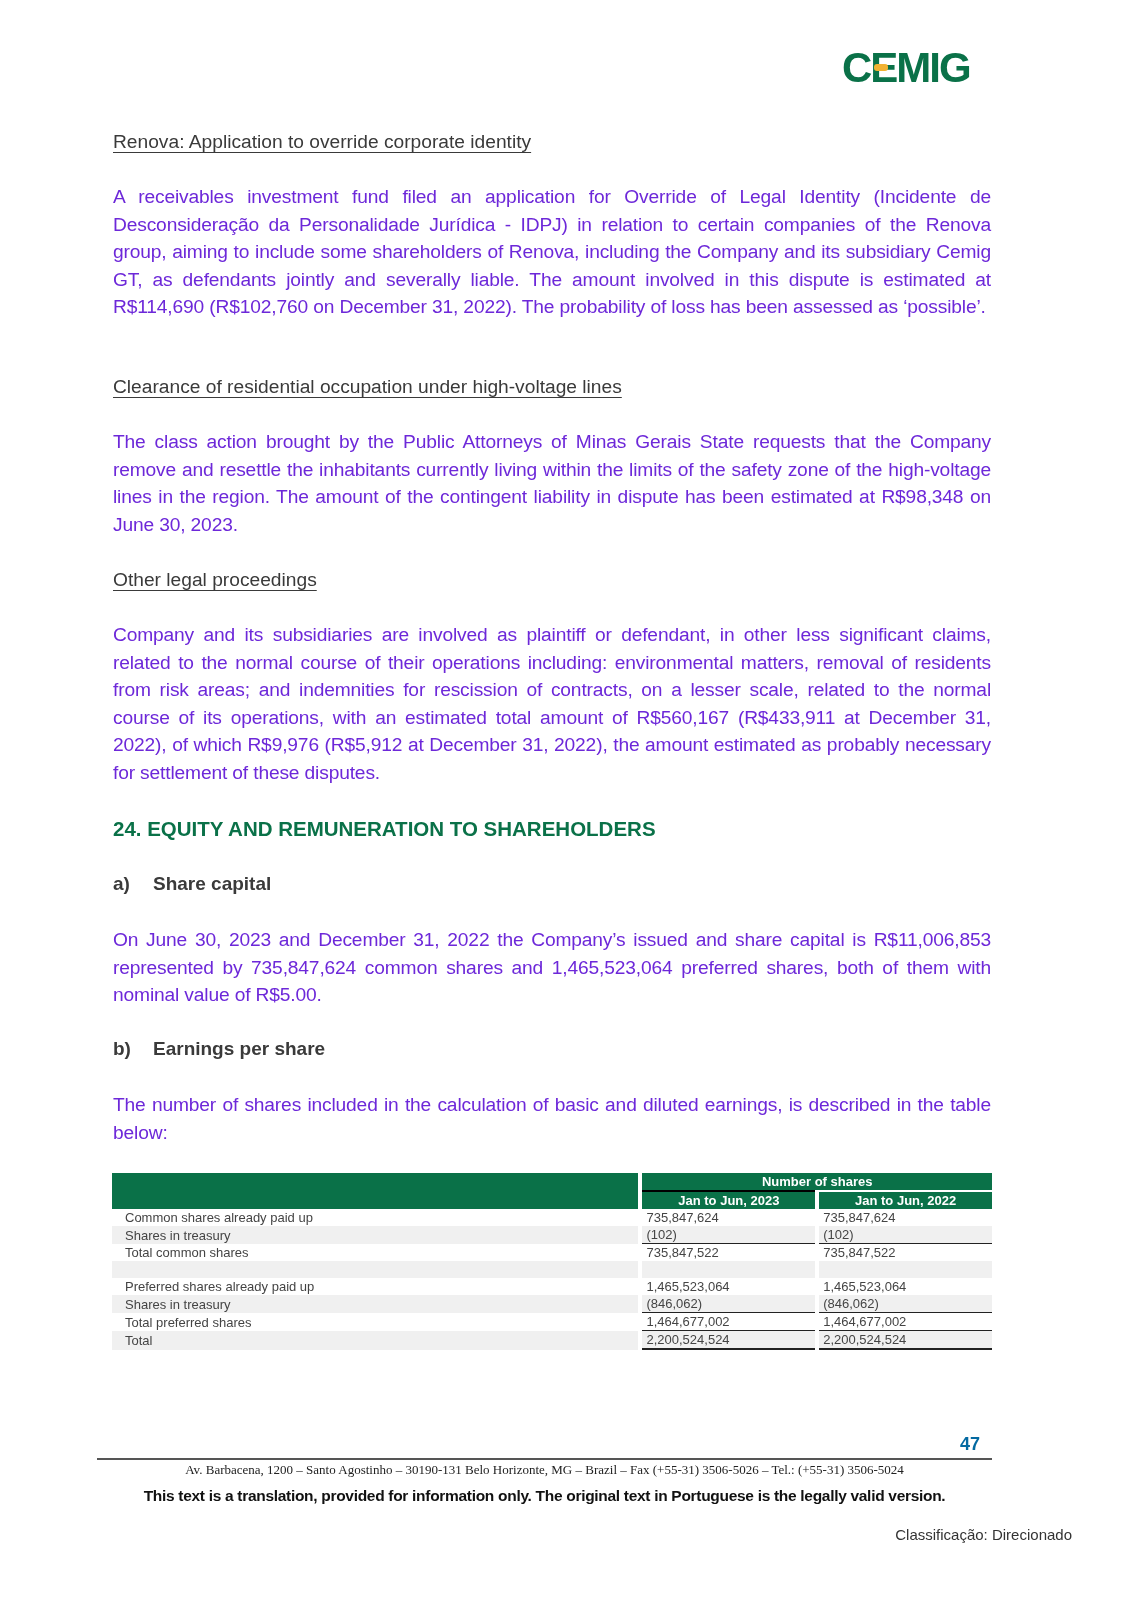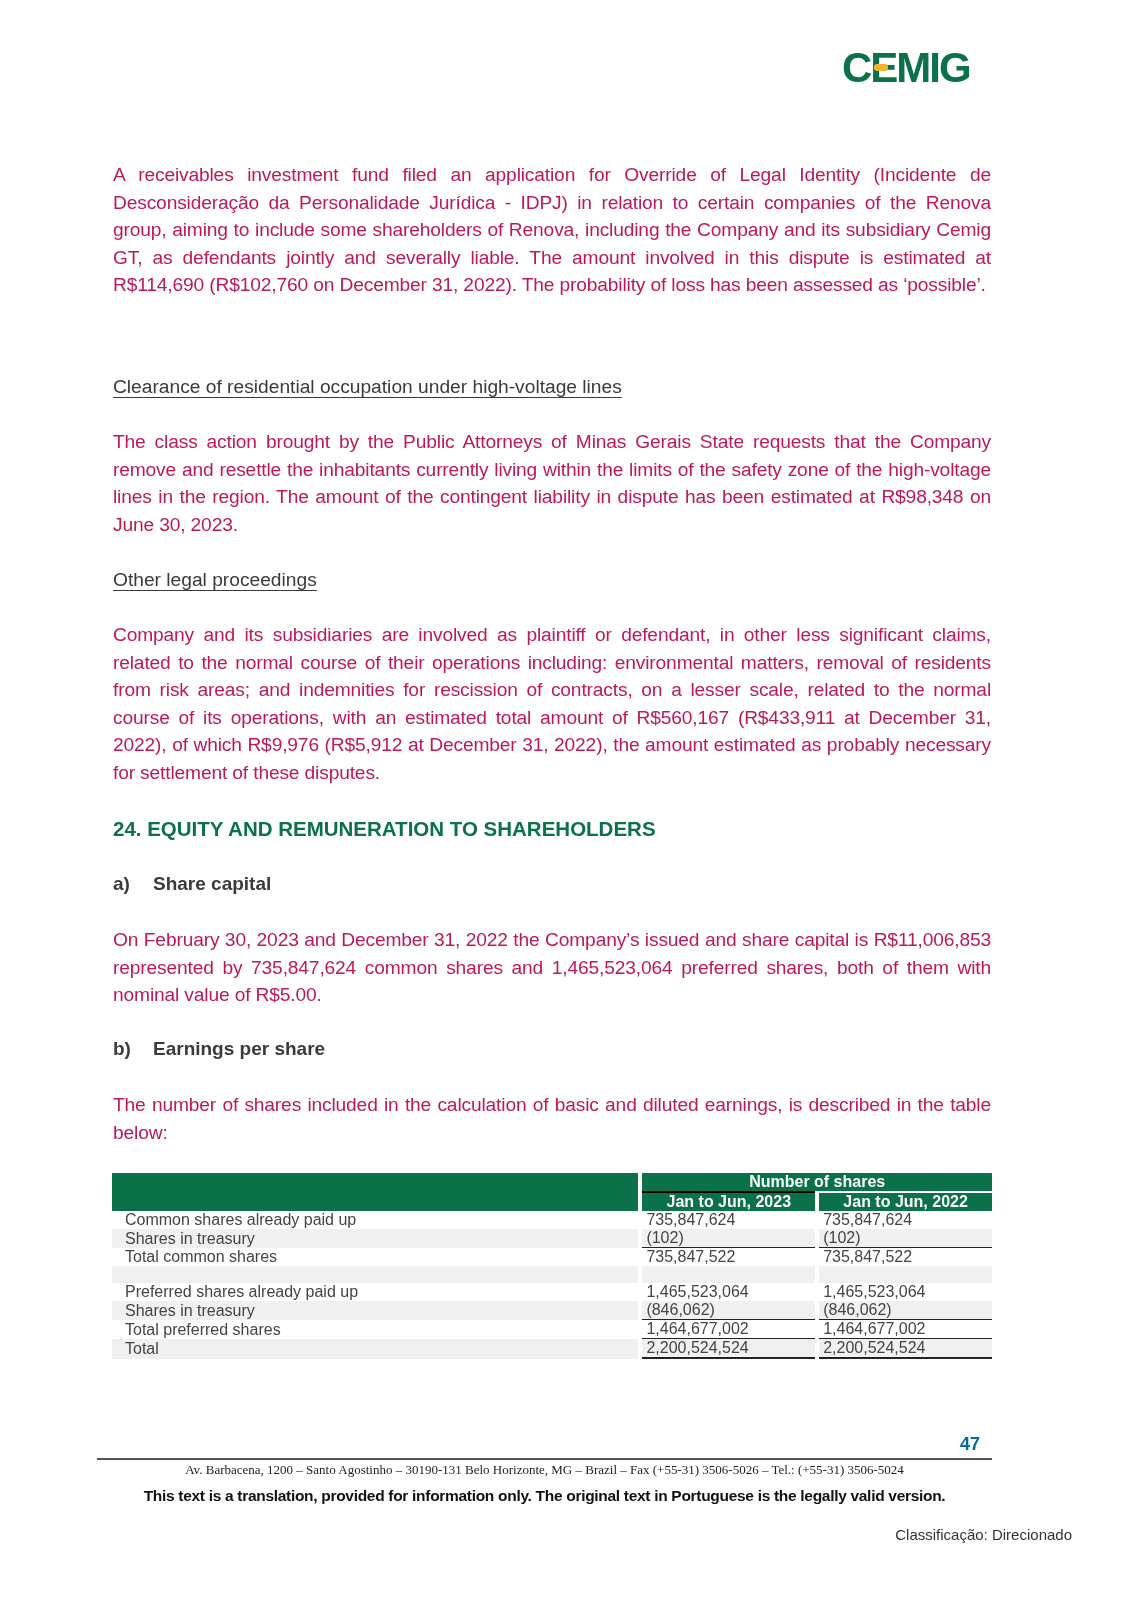--- a/index.html
+++ b/index.html
@@ -1,25 +1,25 @@
 <!DOCTYPE html>
 <html><head>
 <meta charset="utf-8">
 <style>
   html, body { margin:0; padding:0; background:#ffffff; }
   body { width:1124px; height:1597px; position:relative; overflow:hidden;
          font-family:"Liberation Sans", sans-serif; color:#333; }
   .logo { position:absolute; left:842px; top:46px; width:150px; height:44px; }
   .content { position:absolute; left:113px; width:878px; }
-  .p { font-size:19.2px; line-height:27.5px; text-align:justify; color:#be185d; margin:0; letter-spacing:-0.15px; }
+  .p { font-size:19.2px; line-height:27.5px; text-align:justify; color:#6d28d9; margin:0; letter-spacing:-0.15px; }
   .u { font-size:19.2px; color:#3a3a3a; text-decoration:underline; text-underline-offset:4px; margin:0; }
   .h1 { font-size:20.5px; font-weight:bold; color:#0a7148; margin:0; }
   .h2 { font-size:19px; font-weight:bold; color:#3a3a3a; margin:0; }
   .h2 .n { display:inline-block; width:40px; }
-  table.shares { position:absolute; left:112px; top:1173px; width:880px; border-collapse:separate; border-spacing:0; font-size:16px; color:#444; }
+  table.shares { position:absolute; left:112px; top:1173px; width:880px; border-collapse:separate; border-spacing:0; font-size:13px; color:#444; }
   .shares td { padding:0 4px; height:17px; }
   .hdr-blank { background:#0a7148; }
   .hdr-green { background:#0a7148; color:#fff; font-weight:bold; text-align:center; }
   .gap { width:4px; padding:0 !important; background:#fff; }
   .lbl { padding-left:13px !important; }
   .num { padding-right:14px !important; }
   .alt td.c { background:#f0f0f0; }
   .bold { font-weight:normal; }
   .footer-line { position:absolute; left:97px; top:1458px; width:895px; border-top:2px solid #555; }
   .pageno { position:absolute; left:960px; top:1434px; font-size:18px; font-weight:bold; color:#0369a1; }
@@ -29,40 +29,41 @@
 </style>
 </head>
 <body>
 
 <svg class="logo" viewBox="0 0 150 44">
   <text x="0" y="36" font-family="Liberation Sans, sans-serif" font-weight="bold" font-size="42" fill="#0a7148" letter-spacing="-2">CEMIG</text>
   <rect x="32" y="18" width="14" height="7" rx="3" fill="#f2b233"></rect>
 </svg>
 
 <div class="content" style="top:131px;">
+  <p class="u">Renova: Application to override corporate identity</p>
   <p class="p" style="margin-top:30px;">A receivables investment fund filed an application for Override of Legal Identity (Incidente de Desconsideração da Personalidade Jurídica - IDPJ) in relation to certain companies of the Renova group, aiming to include some shareholders of Renova, including the Company and its subsidiary Cemig GT, as defendants jointly and severally liable. The amount involved in this dispute is estimated at R$114,690 (R$102,760 on December 31, 2022). The probability of loss has been assessed as ‘possible’.</p>
 </div>
 
 <div class="content" style="top:376px;">
   <p class="u">Clearance of residential occupation under high-voltage lines</p>
   <p class="p" style="margin-top:30px;">The class action brought by the Public Attorneys of Minas Gerais State requests that the Company remove and resettle the inhabitants currently living within the limits of the safety zone of the high-voltage lines in the region. The amount of the contingent liability in dispute has been estimated at R$98,348 on June 30, 2023.</p>
 </div>
 
 <div class="content" style="top:569px;">
   <p class="u">Other legal proceedings</p>
   <p class="p" style="margin-top:30px;">Company and its subsidiaries are involved as plaintiff or defendant, in other less significant claims, related to the normal course of their operations including: environmental matters, removal of residents from risk areas; and indemnities for rescission of contracts, on a lesser scale, related to the normal course of its operations, with an estimated total amount of R$560,167 (R$433,911 at December 31, 2022), of which R$9,976 (R$5,912 at December 31, 2022), the amount estimated as probably necessary for settlement of these disputes.</p>
 </div>
 
 <div class="content" style="top:817px;">
   <p class="h1">24. EQUITY AND REMUNERATION TO SHAREHOLDERS</p>
 </div>
 
 <div class="content" style="top:873px;">
   <p class="h2"><span class="n">a)</span><span>Share capital</span></p>
-  <p class="p" style="margin-top:31px;">On February 30, 2023 and December 31, 2022 the Company’s issued and share capital is R$11,006,853 represented by 735,847,624 common shares and 1,465,523,064 preferred shares, both of them with nominal value of R$5.00.</p>
+  <p class="p" style="margin-top:31px;">On June 30, 2023 and December 31, 2022 the Company’s issued and share capital is R$11,006,853 represented by 735,847,624 common shares and 1,465,523,064 preferred shares, both of them with nominal value of R$5.00.</p>
 </div>
 
 <div class="content" style="top:1038px;">
   <p class="h2"><span class="n">b)</span><span>Earnings per share</span></p>
   <p class="p" style="margin-top:31px;">The number of shares included in the calculation of basic and diluted earnings, is described in the table below:</p>
 </div>
 
 <table class="shares">
   <tbody>
       <tr>

